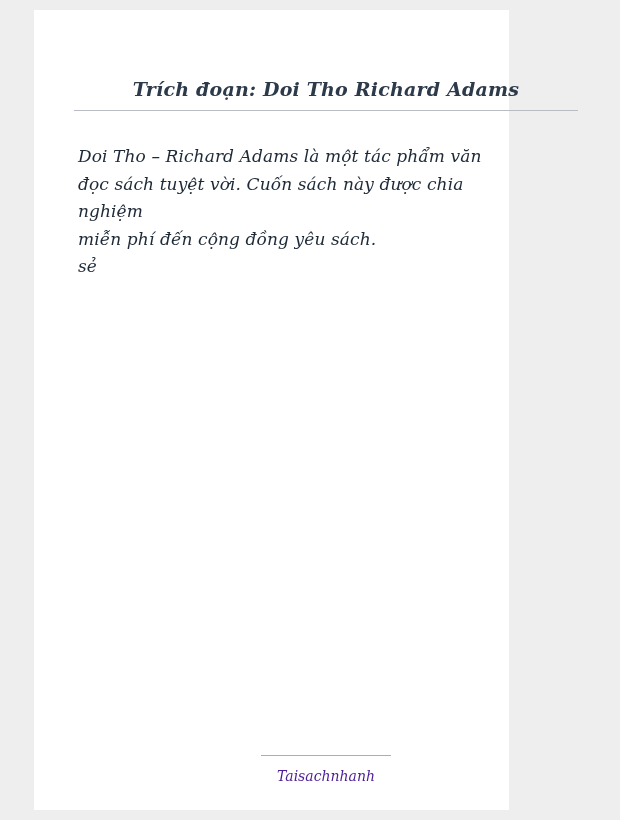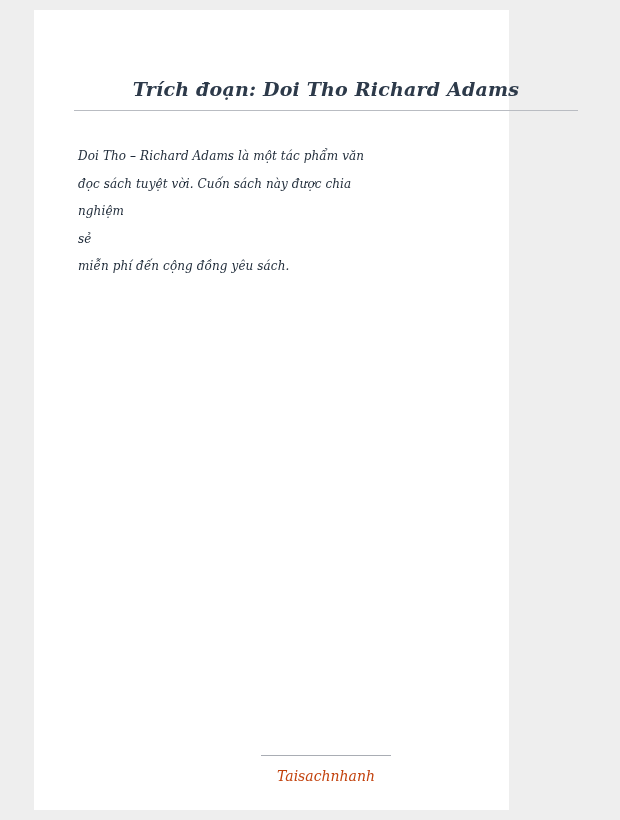--- a/index.html
+++ b/index.html
@@ -52,21 +52,21 @@
     height: 1px;
     background: #b9bcc2;
   }
   .body-text {
     position: absolute;
     left: 44px;
     top: 133px;
     width: 470px;
     font-family: "DejaVu Serif", serif;
     font-style: italic;
-    font-size: 12px;
+    font-size: 17px;
     line-height: 27.5px;
     color: #1e2a38;
     letter-spacing: 0.1px;
   }
   .body-text .line {
     display: block;
     white-space: nowrap;
   }
   .footer {
     position: absolute;
@@ -78,39 +78,39 @@
   .footer-rule {
     width: 130px;
     height: 1px;
     background: #a9adb4;
     margin: 0 auto 12px auto;
   }
   .footer-text {
     font-family: "DejaVu Serif", serif;
     font-style: italic;
     font-size: 14px;
-    color: #c2410c;
+    color: #4c1d95;
   }
 </style>
 </head>
 <body>
 
 <div class="page">
   <div class="doc-inner">
 
     <div class="doc-title">Trích đoạn: Doi Tho Richard Adams</div>
 
     <div class="title-rule"></div>
 
     <div class="body-text">
       <span class="line">Doi Tho – Richard Adams là một tác phẩm văn</span>
       <span class="line">đọc sách tuyệt vời. Cuốn sách này được chia</span>
       <span class="line">nghiệm</span>
+      <span class="line">miễn phí đến cộng đồng yêu sách.</span>
       <span class="line">sẻ</span>
-      <span class="line">miễn phí đến cộng đồng yêu sách.</span>
     </div>
 
     <div class="footer">
       <div class="footer-rule"></div>
       <div class="footer-text">Taisachnhanh</div>
     </div>
 
   </div>
 </div>
 

